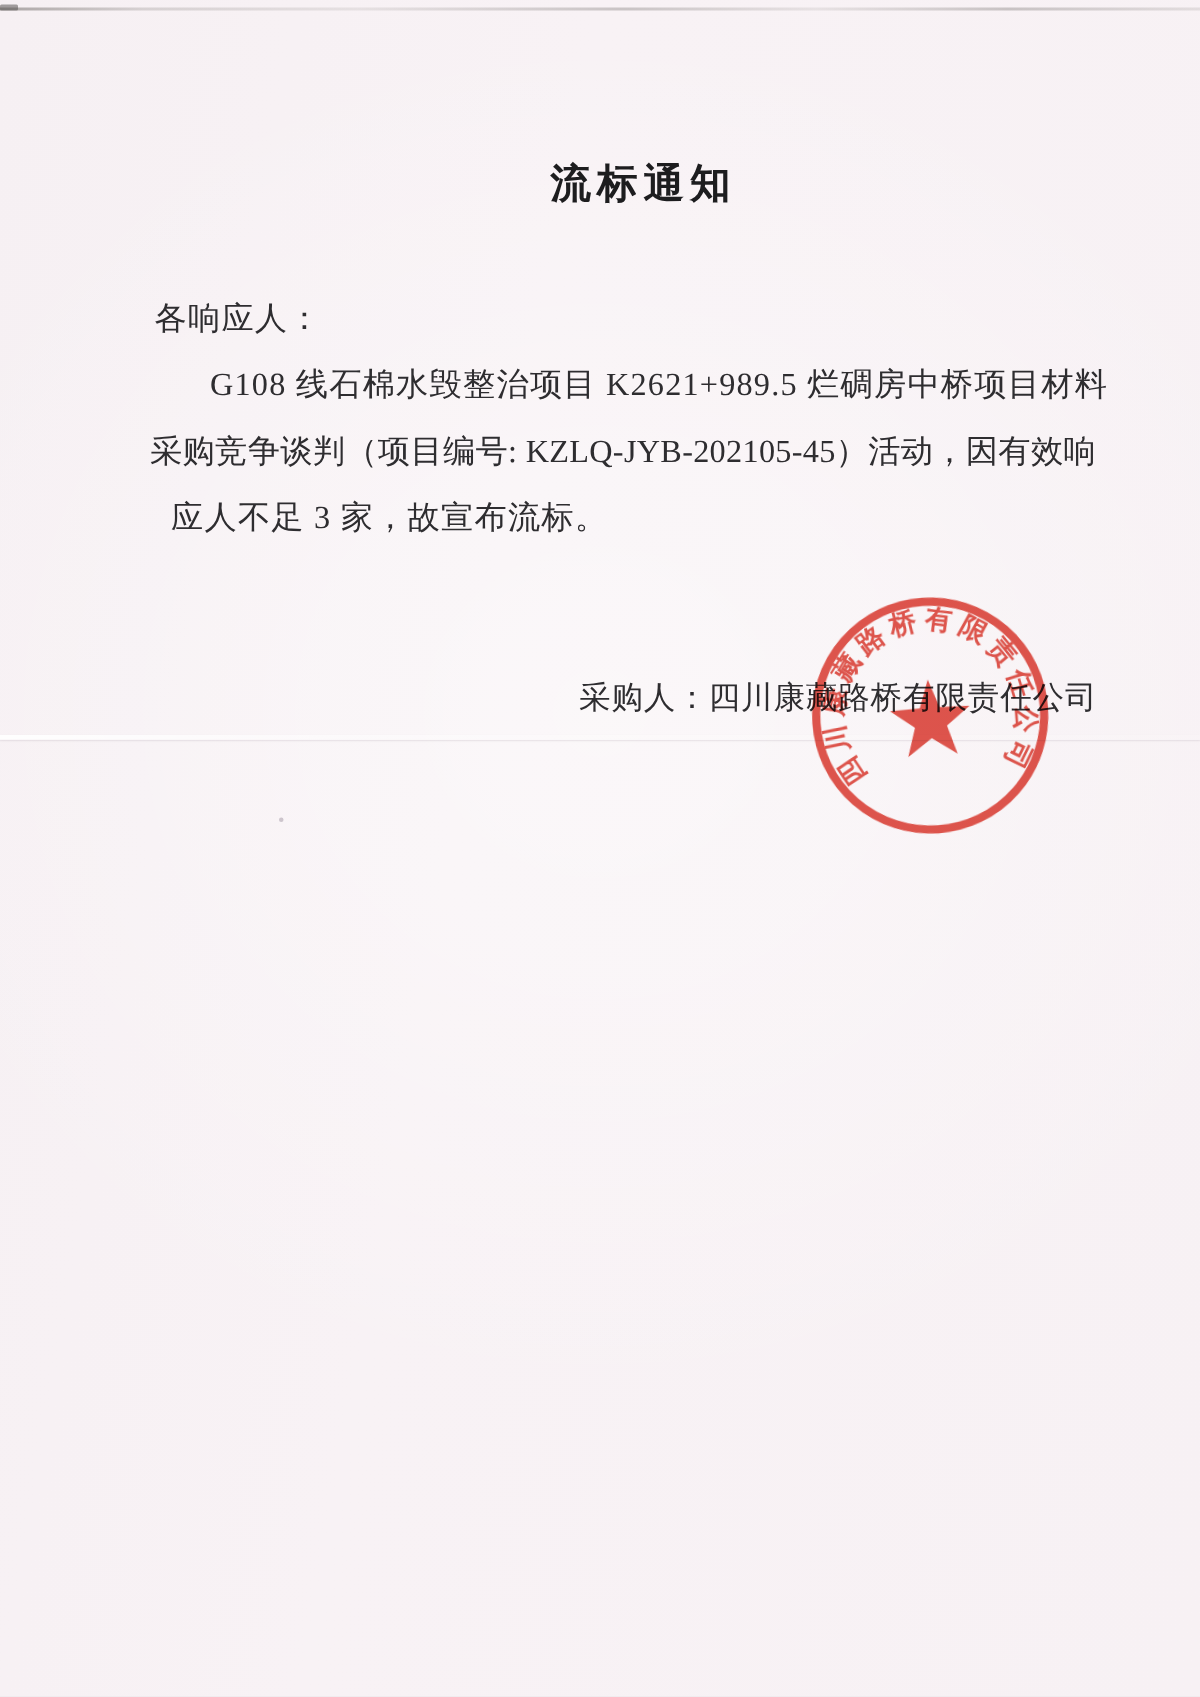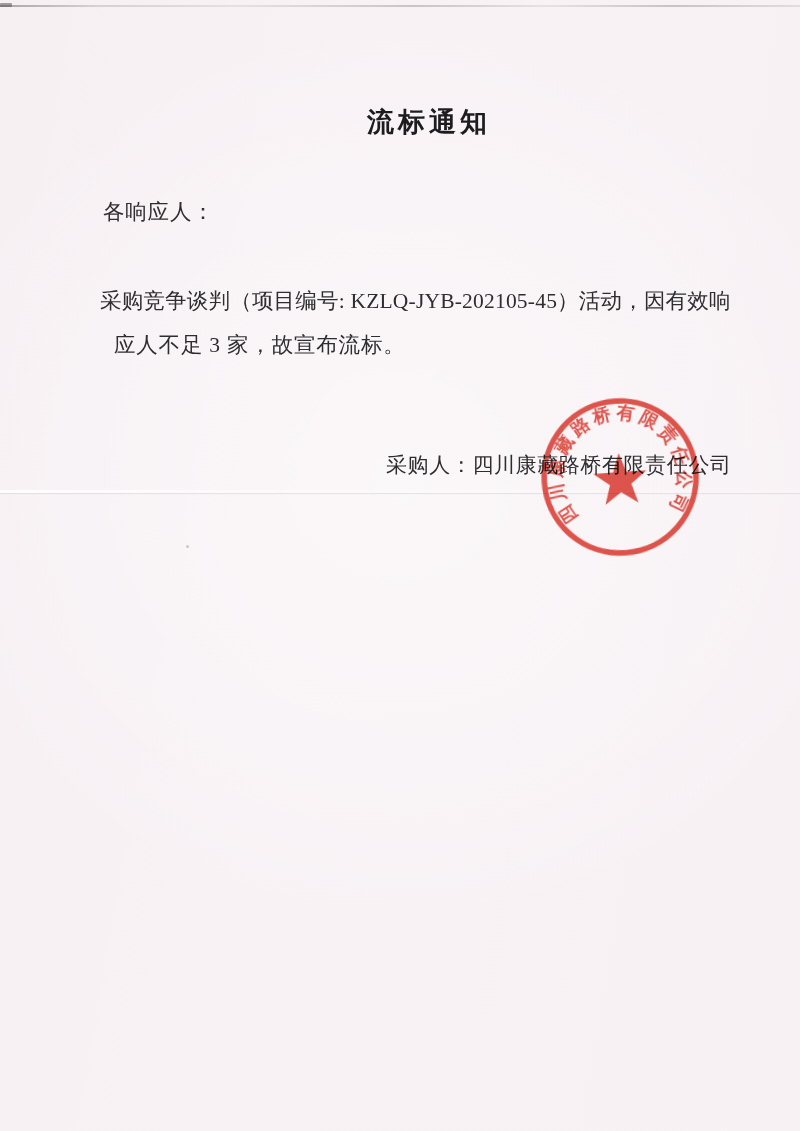--- a/index.html
+++ b/index.html
@@ -82,20 +82,21 @@
 <body>
 
 <div class="paper">
 
   <div class="scan-edge-top"></div>
   <div class="scan-corner-mark"></div>
 
   <h1 class="title">流标通知</h1>
 
   <div class="text-line salutation">各响应人：</div>
+  <div class="text-line body-line-1">G108 线石棉水毁整治项目 K2621+989.5 烂碉房中桥项目材料</div>
   <div class="text-line body-line-2">采购竞争谈判（项目编号: KZLQ-JYB-202105-45）活动，因有效响</div>
   <div class="text-line body-line-3">应人不足 3 家，故宣布流标。</div>
 
   <div class="crease"></div>
   <div class="speck"></div>
 
   <div class="text-line purchaser">采购人：四川康藏路桥有限责任公司</div>
 
   <svg class="stamp" viewBox="-106 -106 212 212" xmlns="http://www.w3.org/2000/svg">
     <circle class="seal-ring" cx="0" cy="2" r="76" stroke="#dc3226"></circle>

